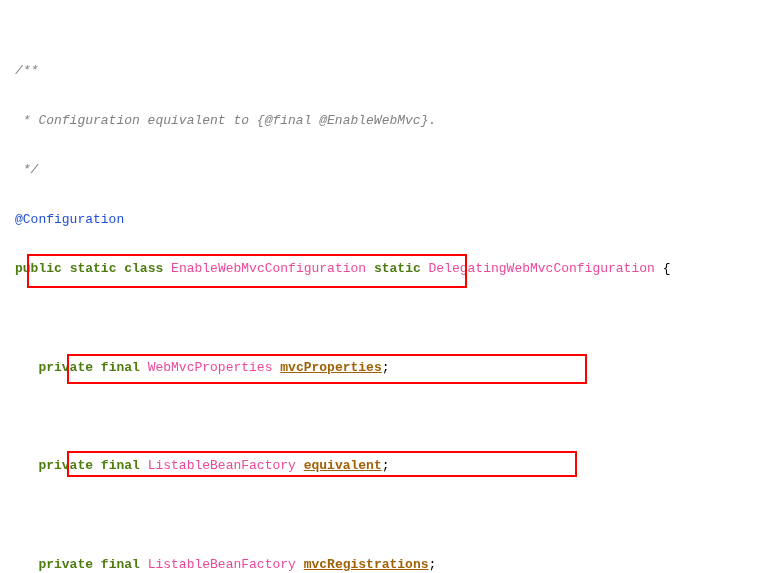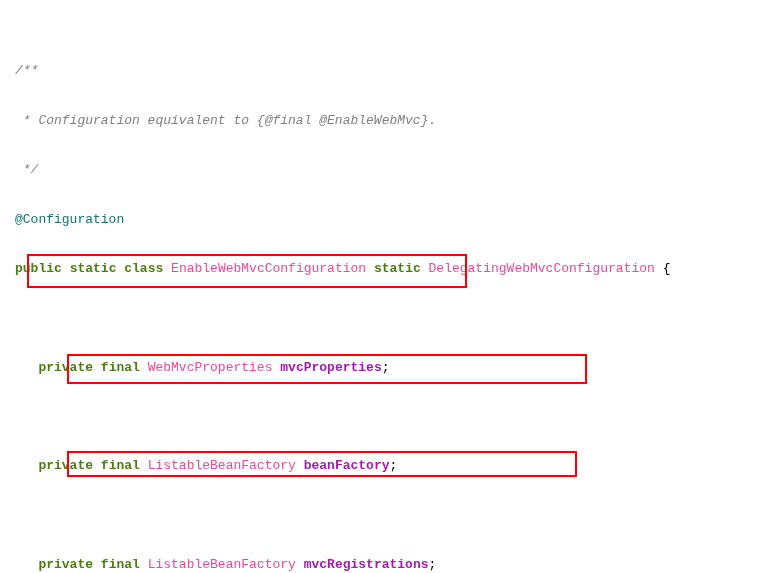--- a/index.html
+++ b/index.html
@@ -16,24 +16,24 @@
   }
   .code-container {
     position: relative;
     white-space: pre;
   }
   .line {
     display: block;
     white-space: pre;
   }
   .c-comment { color: #808080; font-style: italic; }
-  .c-annotation { color: #0f766e; margin-top: 36px; }
+  .c-annotation { color: #1d4ed8; margin-top: 36px; }
   .c-keyword { color: #4d7c0f; font-weight: bold; }
   .c-type { color: #ec4899; }
-  .c-field { color: #a21caf; font-weight: bold; }
+  .c-field { color: #a16207; font-weight: bold; text-decoration: underline; }
   .c-plain { color: #000000; }
   .highlight-box {
     position: absolute;
     border: 2px solid #ff0000;
     box-sizing: border-box;
     pointer-events: none;
   }
 </style>
 </head>
 <body>
@@ -41,21 +41,21 @@
 <div class="code-container">
 
 <span class="line c-comment">/**</span>
 <span class="line"><span class="c-comment"> * Configuration equivalent to {</span><span class="c-comment bold-link">@final</span><span class="c-comment"> @EnableWebMvc}.</span></span>
 <span class="line c-comment"> */</span>
 <span class="line"><span class="c-annotation">@Configuration</span></span>
 <span class="line"><span class="c-keyword">public</span> <span class="c-keyword">static</span> <span class="c-keyword">class</span> <span class="c-type">EnableWebMvcConfiguration</span> <span class="c-keyword">static</span> <span class="c-type">DelegatingWebMvcConfiguration</span> <span class="c-plain">{</span></span>
 <span class="line"> </span>
 <span class="line">   <span class="c-keyword">private</span> <span class="c-keyword">final</span> <span class="c-type">WebMvcProperties</span> <span class="c-field">mvcProperties</span><span class="c-plain">;</span></span>
 <span class="line"> </span>
-<span class="line">   <span class="c-keyword">private</span> <span class="c-keyword">final</span> <span class="c-type">ListableBeanFactory</span> <span class="c-field">beanFactory</span><span class="c-plain">;</span></span>
+<span class="line">   <span class="c-keyword">private</span> <span class="c-keyword">final</span> <span class="c-type">ListableBeanFactory</span> <span class="c-field">equivalent</span><span class="c-plain">;</span></span>
 <span class="line"> </span>
 <span class="line">   <span class="c-keyword">private</span> <span class="c-keyword">final</span> <span class="c-type">ListableBeanFactory</span> <span class="c-field">mvcRegistrations</span><span class="c-plain">;</span></span>
 
 
 
 
 
 
 
 

